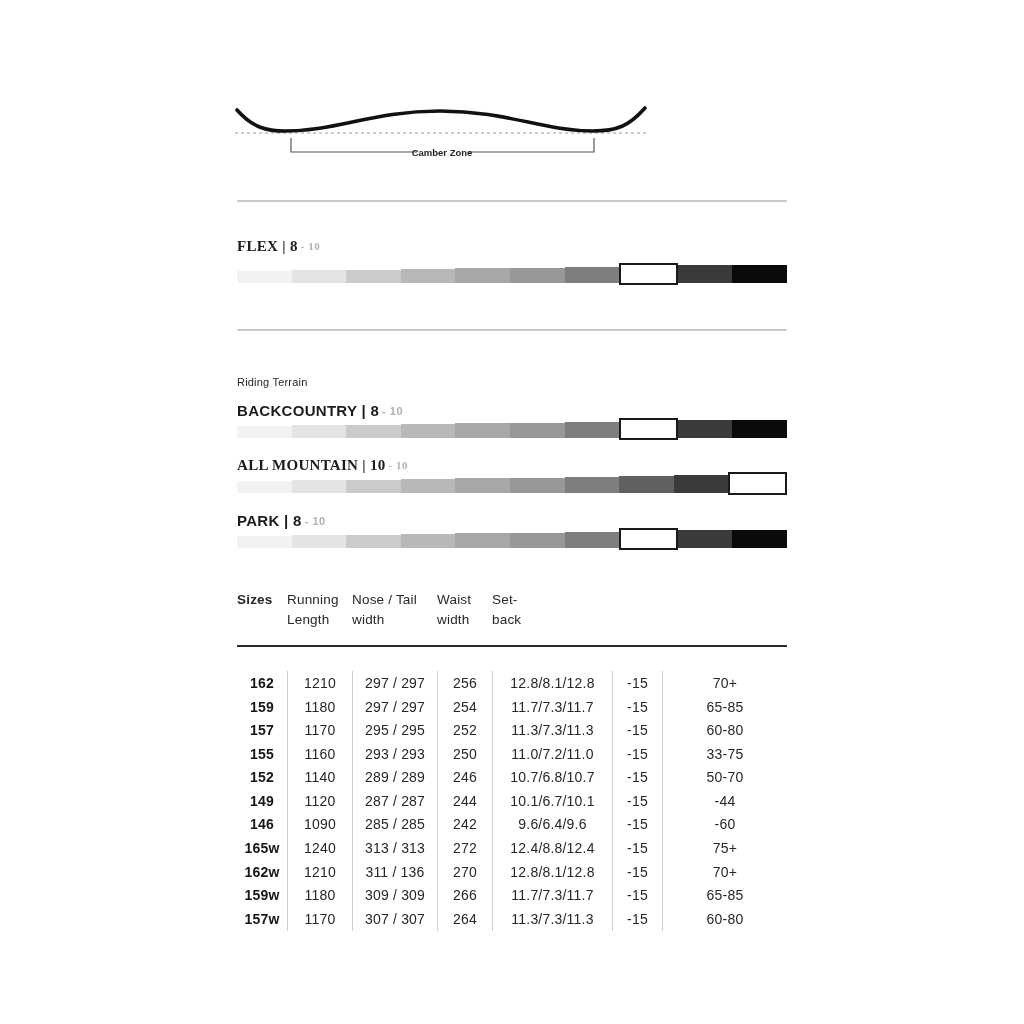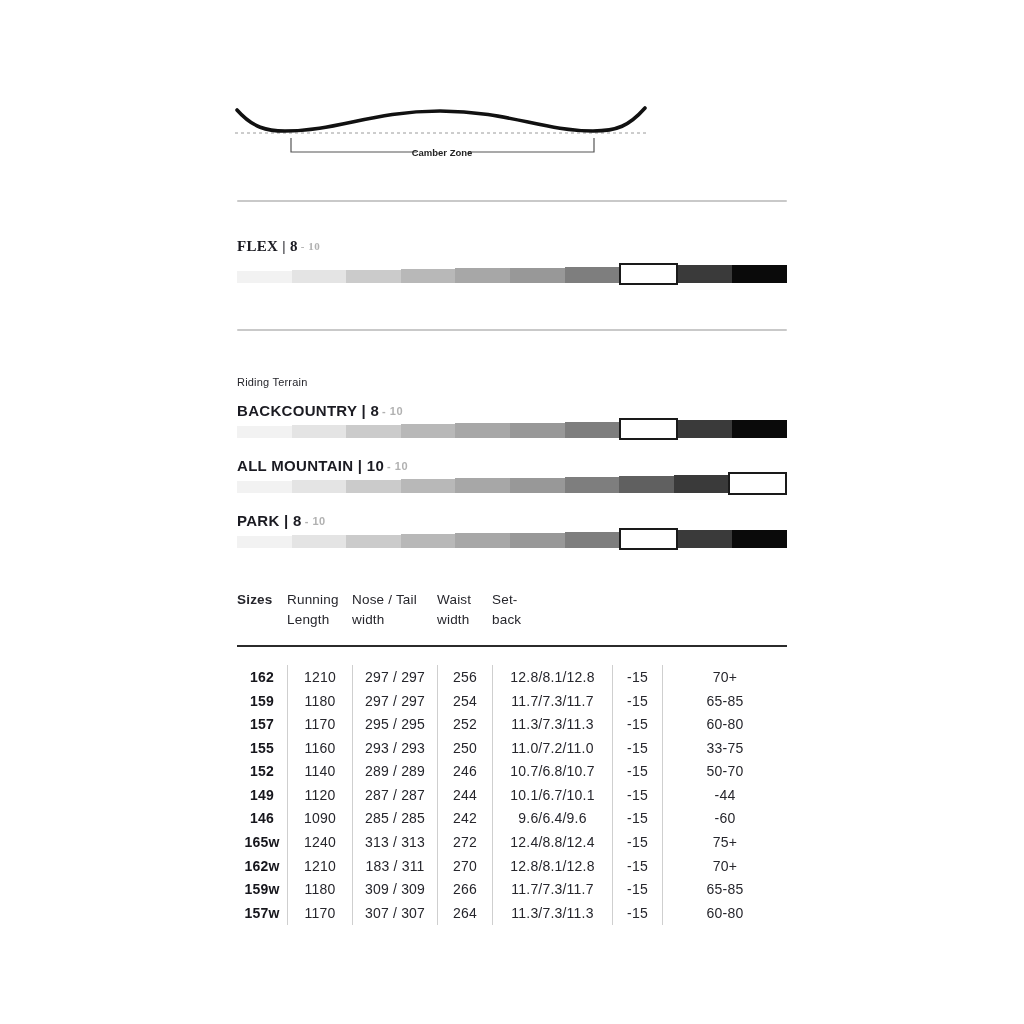--- a/index.html
+++ b/index.html
@@ -13,21 +13,21 @@
   .plain-label{position:absolute;left:237px;font-size:11px;color:#26262c;line-height:14px;letter-spacing:0.2px;}
   .rating-bar{position:absolute;left:237px;width:550px;height:18px;display:flex;align-items:flex-end;}
   .rating-bar .seg{flex:1 1 0;box-sizing:border-box;}
   .rating-bar .seg.sel{border:2px solid #1a1a1a;margin-bottom:-2px;position:relative;z-index:2;}
   
   .spec-table{position:absolute;left:237px;top:590px;width:550px;}
   .thead,.trow{display:grid;grid-template-columns:50px 65px 85px 55px 120px 50px 125px;}
   .hcell{text-align:left;font-size:13.5px;line-height:1.45;color:#26262c;letter-spacing:0.2px;}
   .hcell.bold{font-weight:bold;}
   .head-rule{height:2px;background:#2b2b2b;margin-top:16px;}
-  .tbody{margin-top:18px;}
+  .tbody{margin-top:24px;}
   .trow{height:23.6px;}
   .tcell{display:flex;align-items:center;justify-content:center;font-size:14px;color:#26262c;
          letter-spacing:0.2px;white-space:nowrap;}
   .trow .tcell + .tcell{border-left:1px solid #cfcfcf;}
   .tcell.bold{font-weight:bold;color:#16161c;}
 </style>
 </head>
 <body>
 
 <div class="page">
@@ -70,21 +70,21 @@
       <div class="seg" style="background: rgb(203, 203, 203); height: 13.4px;"></div>
       <div class="seg" style="background: rgb(184, 184, 184); height: 14.1px;"></div>
       <div class="seg" style="background: rgb(167, 167, 167); height: 14.8px;"></div>
       <div class="seg" style="background: rgb(152, 152, 152); height: 15.5px;"></div>
       <div class="seg" style="background: rgb(126, 126, 126); height: 16.2px;"></div>
       <div class="seg sel" style="background: rgb(255, 255, 255); height: 21.9px; border-color: rgb(26, 26, 26);"></div>
       <div class="seg" style="background: rgb(58, 58, 58); height: 17.6px;"></div>
       <div class="seg" style="background: rgb(10, 10, 10); height: 18.3px;"></div>
     </div>
 
-  <div class="sec-label" style="top:458px;">
+  <div class="sec-label" style="top:458px;font-family:Liberation Serif, serif;">
     <span>ALL MOUNTAIN | 10</span><span class="suffix">- 10</span>
   </div>
   <div class="rating-bar" style="top:475px;">
       <div class="seg" style="background: rgb(242, 242, 242); height: 12px;"></div>
       <div class="seg" style="background: rgb(228, 228, 228); height: 12.7px;"></div>
       <div class="seg" style="background: rgb(203, 203, 203); height: 13.4px;"></div>
       <div class="seg" style="background: rgb(184, 184, 184); height: 14.1px;"></div>
       <div class="seg" style="background: rgb(167, 167, 167); height: 14.8px;"></div>
       <div class="seg" style="background: rgb(152, 152, 152); height: 15.5px;"></div>
       <div class="seg" style="background: rgb(126, 126, 126); height: 16.2px;"></div>
@@ -201,21 +201,21 @@
           <div class="tcell">1240</div>
           <div class="tcell">313 / 313</div>
           <div class="tcell">272</div>
           <div class="tcell">12.4/8.8/12.4</div>
           <div class="tcell">-15</div>
           <div class="tcell">75+</div>
         </div>
         <div class="trow">
           <div class="tcell bold">162w</div>
           <div class="tcell">1210</div>
-          <div class="tcell">183 / 311</div>
+          <div class="tcell">311 / 136</div>
           <div class="tcell">270</div>
           <div class="tcell">12.8/8.1/12.8</div>
           <div class="tcell">-15</div>
           <div class="tcell">70+</div>
         </div>
         <div class="trow">
           <div class="tcell bold">159w</div>
           <div class="tcell">1180</div>
           <div class="tcell">309 / 309</div>
           <div class="tcell">266</div>

